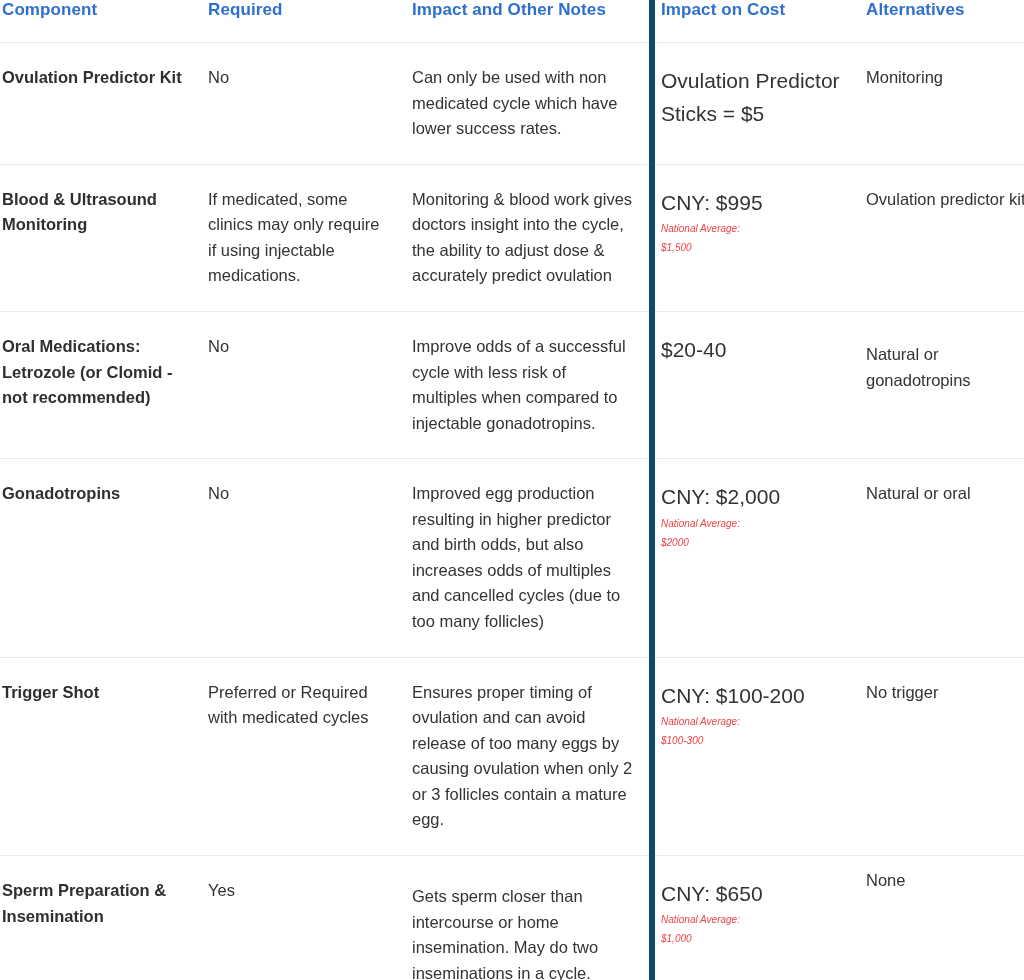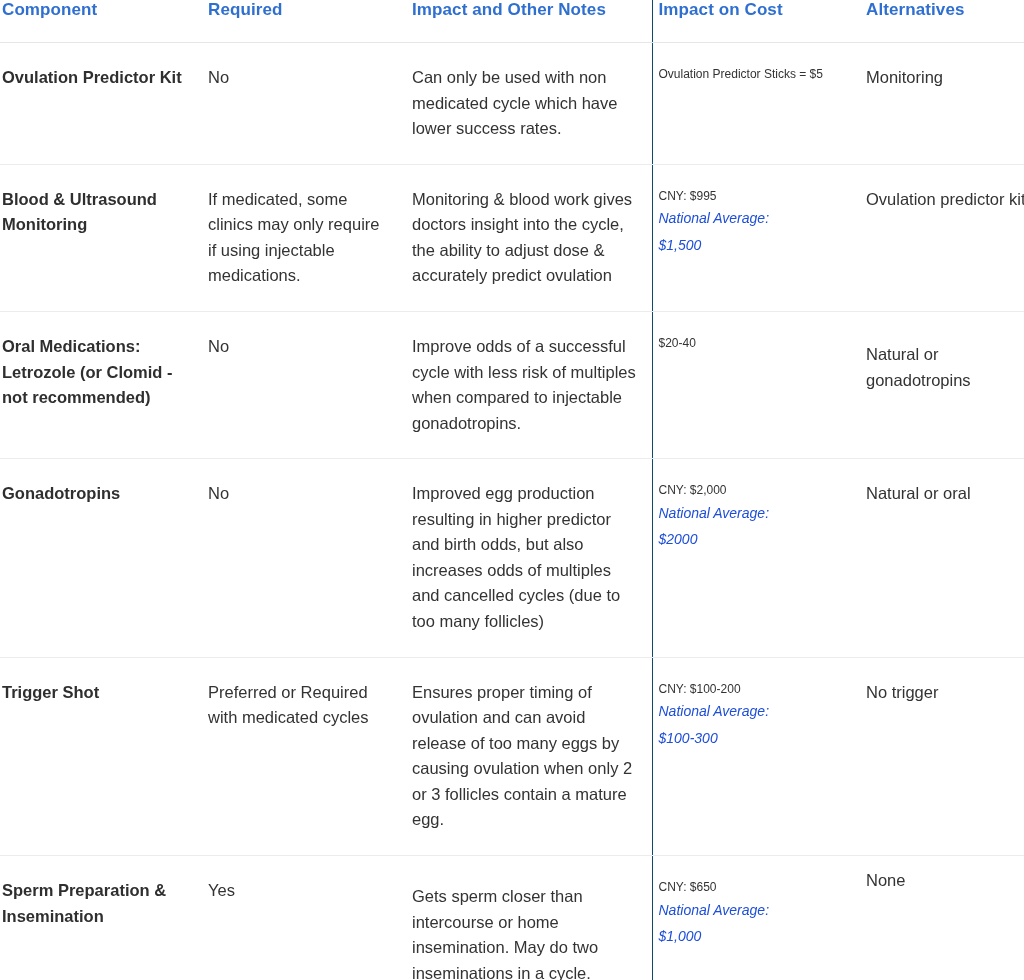--- a/index.html
+++ b/index.html
@@ -57,34 +57,34 @@
 
   tbody tr:last-child td { border-bottom: none; }
 
   td.component {
     font-weight: bold;
     color: #2f2f2f;
   }
 
   
   td.impact, th.impact {
-    border-right: 1px solid #0c4a6e;
+    border-right: 6px solid #0c4a6e;
   }
 
   .cost-main {
     display: block;
-    font-size: 12px;
+    font-size: 21px;
     color: #333333;
   }
   .cost-note-label,
   .cost-note-value {
     display: block;
     font-style: italic;
-    font-size: 14px;
-    color: #1d4ed8;
+    font-size: 10px;
+    color: #ef4444;
     line-height: 1.9;
   }
 
   .alt-shift-down { display: block; padding-top: 8px; }
   .alt-shift-up   { display: block; margin-top: -10px; }
 
   .cell-nudge-down { display: block; padding-top: 6px; }
 </style>
 </head>
 <body>

